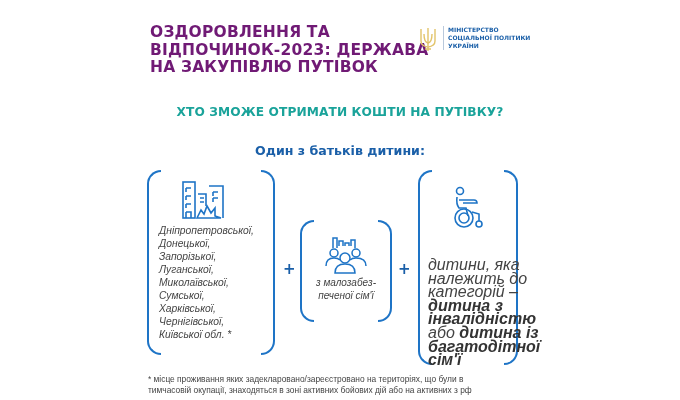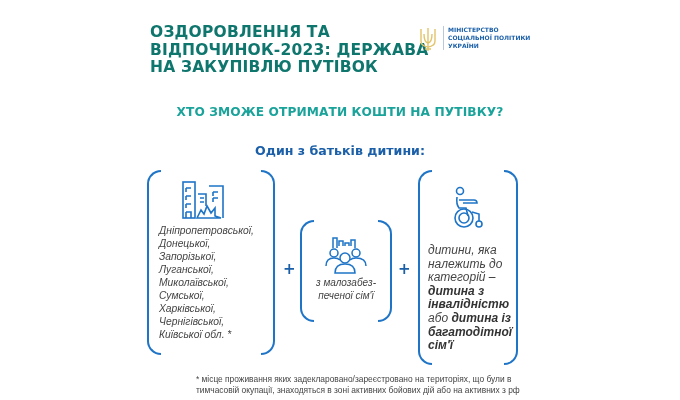--- a/index.html
+++ b/index.html
@@ -2,21 +2,21 @@
 <html><head>
 <meta charset="utf-8">
 <style>
   * { box-sizing: border-box; margin: 0; padding: 0; }
   html, body { width: 680px; height: 400px; background: #ffffff; overflow: hidden; }
   body { position: relative; font-family: "Liberation Sans", "DejaVu Sans", sans-serif; color: #444; }
 
   .title {
     position: absolute; left: 150px; top: 24px; width: 250px;
     font-family: "DejaVu Sans", sans-serif; font-weight: bold;
-    font-size: 15.5px; line-height: 17.5px; color: #0f766e; letter-spacing: 0.2px;
+    font-size: 15.5px; line-height: 17.5px; color: #701a75; letter-spacing: 0.2px;
   }
   .title span { display: block; white-space: nowrap; }
 
   .logo { position: absolute; left: 418px; top: 26px; display: flex; align-items: flex-start; }
   .logo svg { width: 20px; height: 26px; }
   .logo .sep { width: 1px; height: 24px; background: #b9c9dc; margin: 0 4px 0 5px; }
   .logo .text { font-family: "DejaVu Sans", sans-serif; font-weight: bold; font-size: 6px; line-height: 8px; color: #1a5fa8; }
   .logo .text span { display: block; white-space: nowrap; }
 
   .question {
@@ -35,35 +35,35 @@
 
   .box1 { left: 147px; top: 170px; width: 128px; height: 185px; }
   .box2 { left: 300px; top: 220px; width: 92px; height: 102px; }
   .box3 { left: 418px; top: 170px; width: 100px; height: 195px; }
 
   .box-text { position: absolute; font-size: 10.3px; line-height: 13px; color: #444; }
   .box1 .box-text { left: 12px; top: 54px; white-space: nowrap; }
   .box1 .box-text span { display: block; }
   .box2 .box-text { left: 0; right: 0; top: 56px; text-align: center; font-size: 10px; line-height: 13px; }
   .box2 .box-text span { display: block; }
-  .box3 .box-text { left: 10px; top: 74px; font-size: 12px; line-height: 13.6px; }
+  .box3 .box-text { left: 10px; top: 88px; font-size: 16px; line-height: 13.6px; }
   .box3 .box-text span { display: block; white-space: nowrap; }
   .box3 b { font-weight: bold; color: #333; }
 
   .icon { position: absolute; }
   .box1 .icon { left: 34px; top: 10px; }
   .box2 .icon { left: 24px; top: 16px; }
   .box3 .icon { left: 34px; top: 16px; }
 
   .plus { position: absolute; font-size: 15px; font-weight: bold; color: #1a5fa8; font-family: "DejaVu Sans", sans-serif; }
   .plus1 { left: 283px; top: 260px; }
   .plus2 { left: 398px; top: 260px; }
 
   .footnote { position: absolute; left: 148px; top: 374px; font-size: 8.4px; line-height: 11px; color: #444; }
-  .footnote span { display: block; white-space: nowrap; margin-left: 48px; }
+  .footnote span { display: block; white-space: nowrap; }
 </style>
 </head>
 <body>
 
 <div class="title">
   <span>ОЗДОРОВЛЕННЯ ТА</span>
   <span>ВІДПОЧИНОК-2023: ДЕРЖАВА</span>
   <span>НА ЗАКУПІВЛЮ ПУТІВОК</span>
 </div>
 

